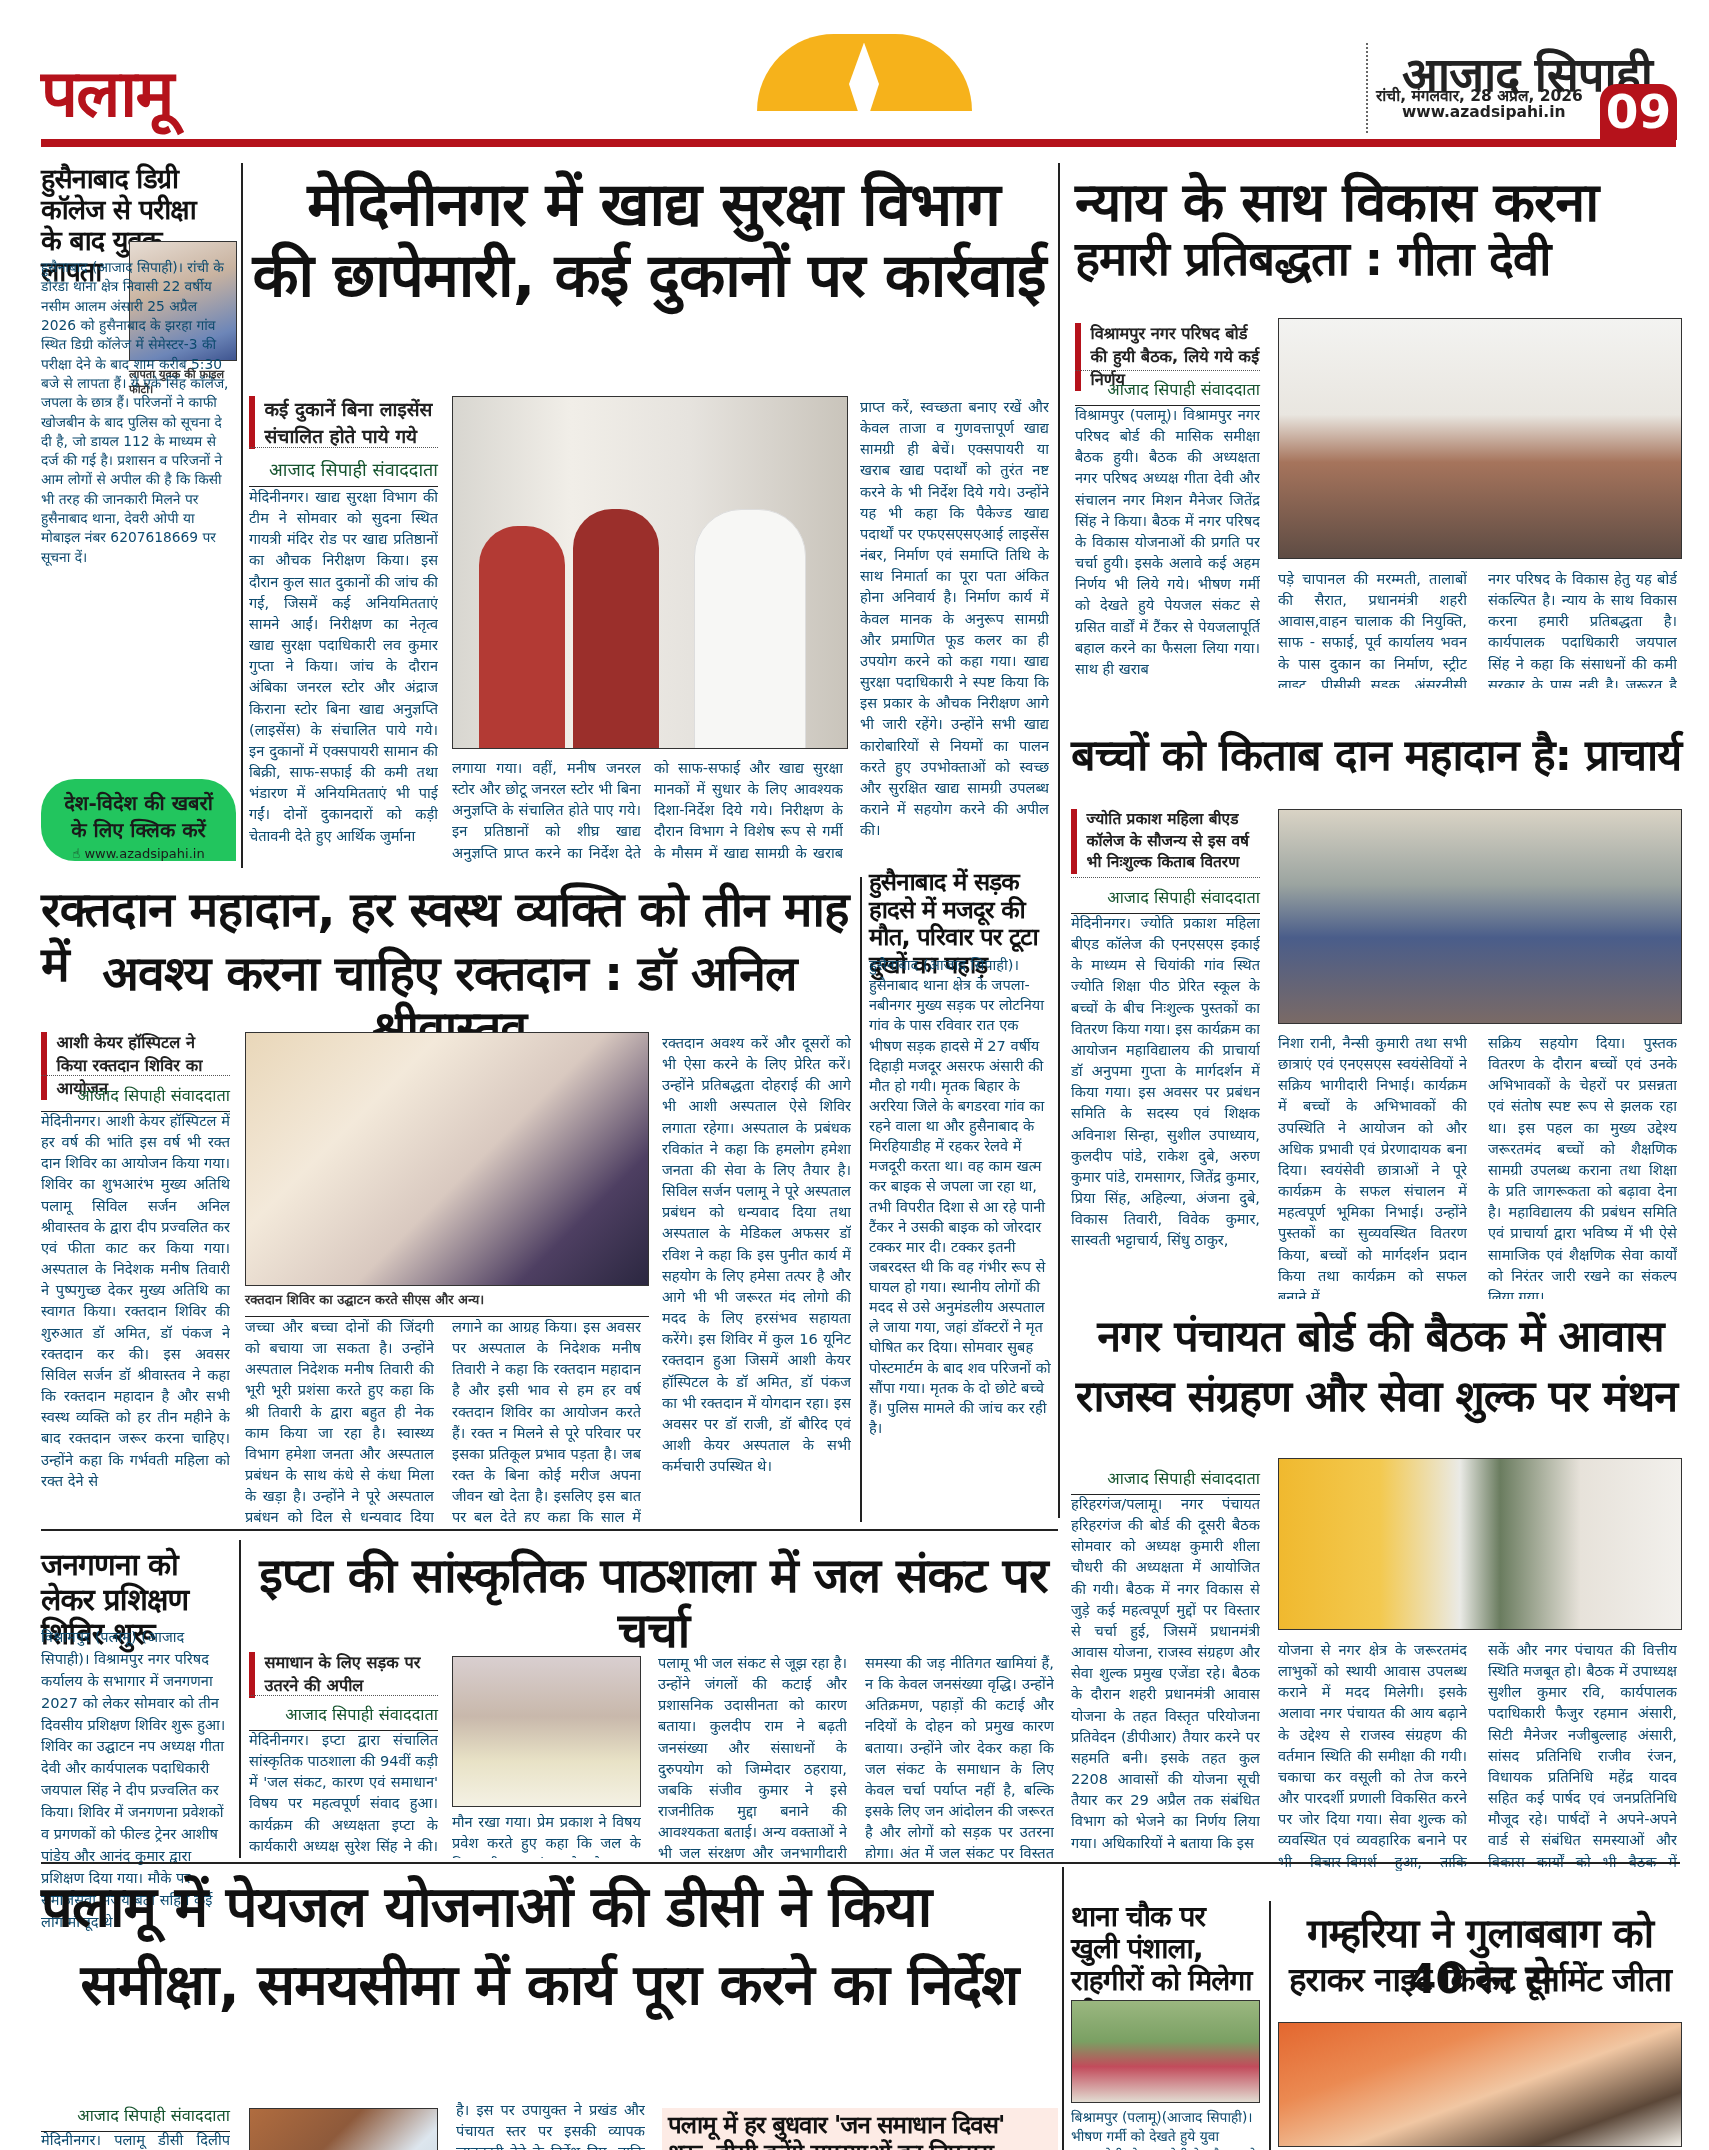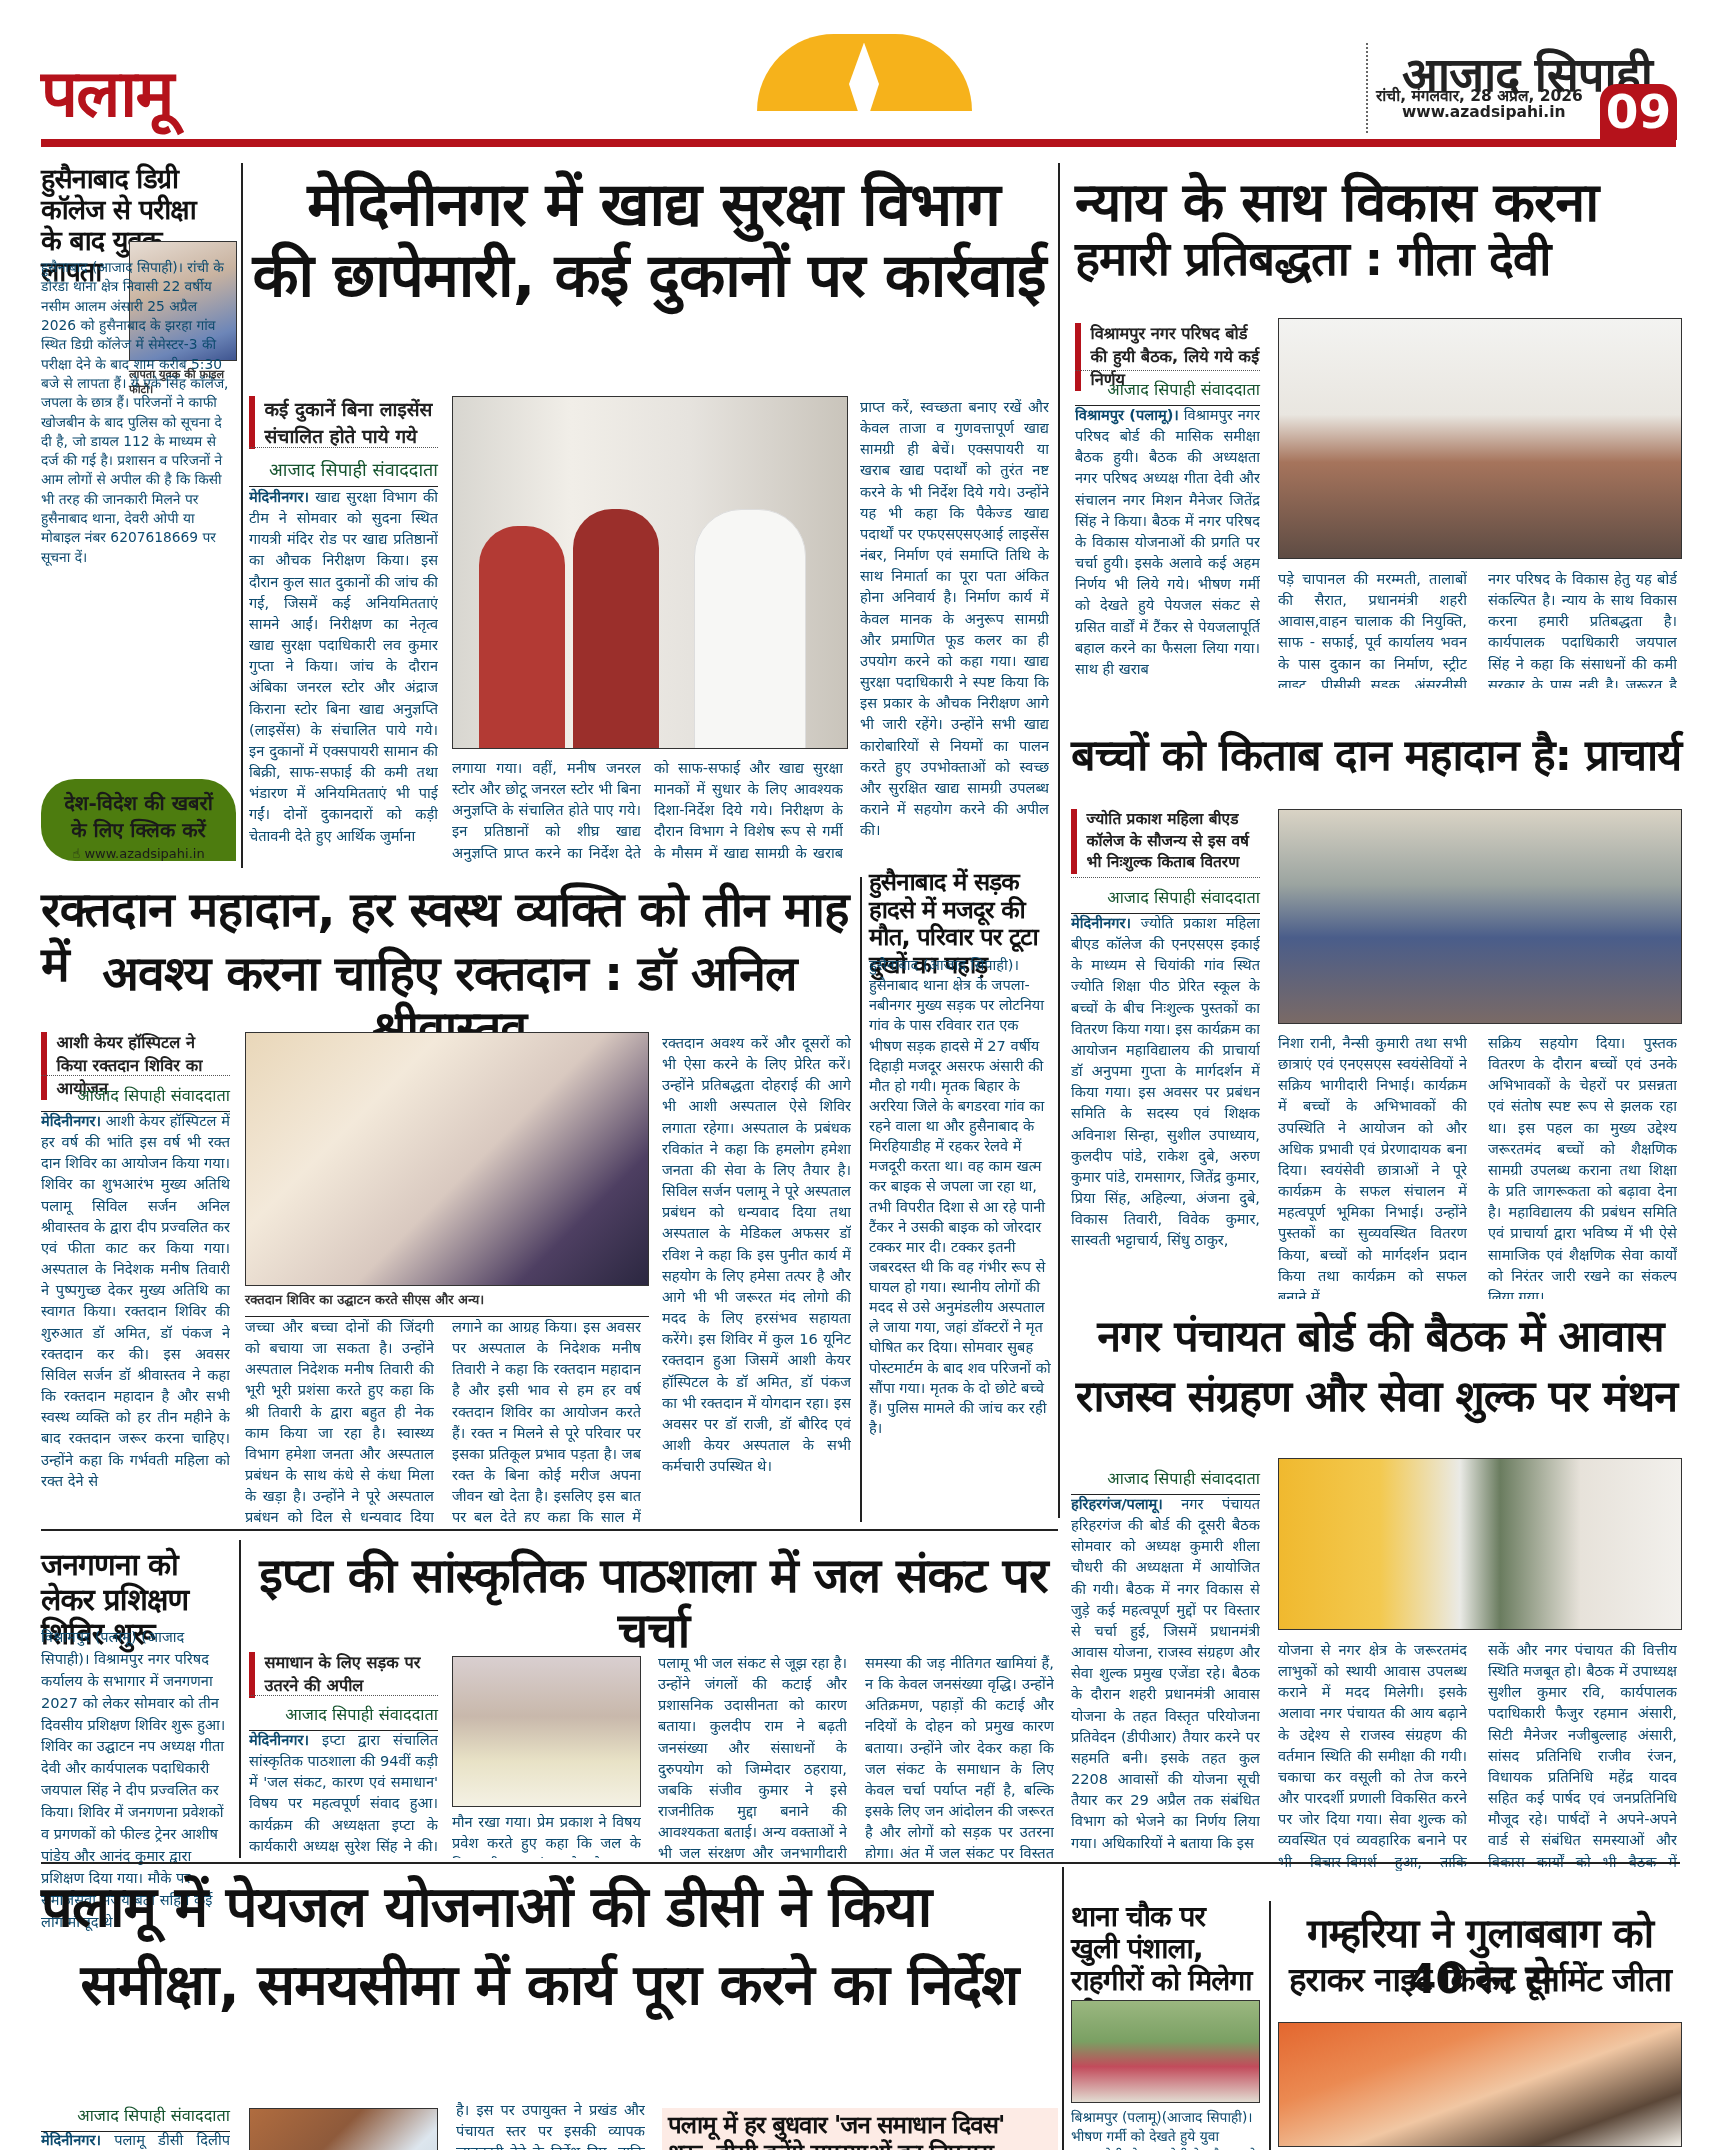--- a/index.html
+++ b/index.html
@@ -20,22 +20,22 @@
   .pageno{left:1600px;top:84px;width:77px;height:56px;background:#b5121b;color:#fff;font-size:47px;font-weight:bold;text-align:center;line-height:56px;border-radius:17px 17px 0 0}
   .mast-rule{left:41px;top:139px;width:1635px;height:7.7px}
   .vdash{left:1366px;top:43px;height:90px;border-left:2.2px dotted #666;position:absolute}
   
   .hl{font-weight:bold;color:#111;line-height:1.15;letter-spacing:-0.9px}
   .body{font-size:14.6px;line-height:1.45;color:#0c4a6e;text-align:justify}
   .kicker{border-left:6px solid #b5121b;padding-left:9.5px;font-size:19px;font-weight:bold;line-height:1.4;color:#222}
   .byline{font-size:18px;font-weight:normal;text-align:right;color:#14532d;border-bottom:1.7px solid #222;padding:5.2px 0}
   .photo{position:absolute;border:1.7px solid #333;overflow:hidden}
   .caption{font-size:13px;font-weight:bold;color:#333}
-  .lead{font-weight:bold}
-  .adbox{background:#4d7c0f;border-radius:34px 34px 0 34px;text-align:center;padding:10.3px}
+  .lead{font-weight:normal}
+  .adbox{background:#22c55e;border-radius:34px 34px 0 34px;text-align:center;padding:10.3px}
 </style>
 </head>
 <body>
 
 <div class="abs section-name">पलामू</div>
 <div class="abs pen">
     <div class="nib"></div>
   </div>
 <div class="vdash"></div>
 <div class="abs brand">आजाद सिपाही</div>

